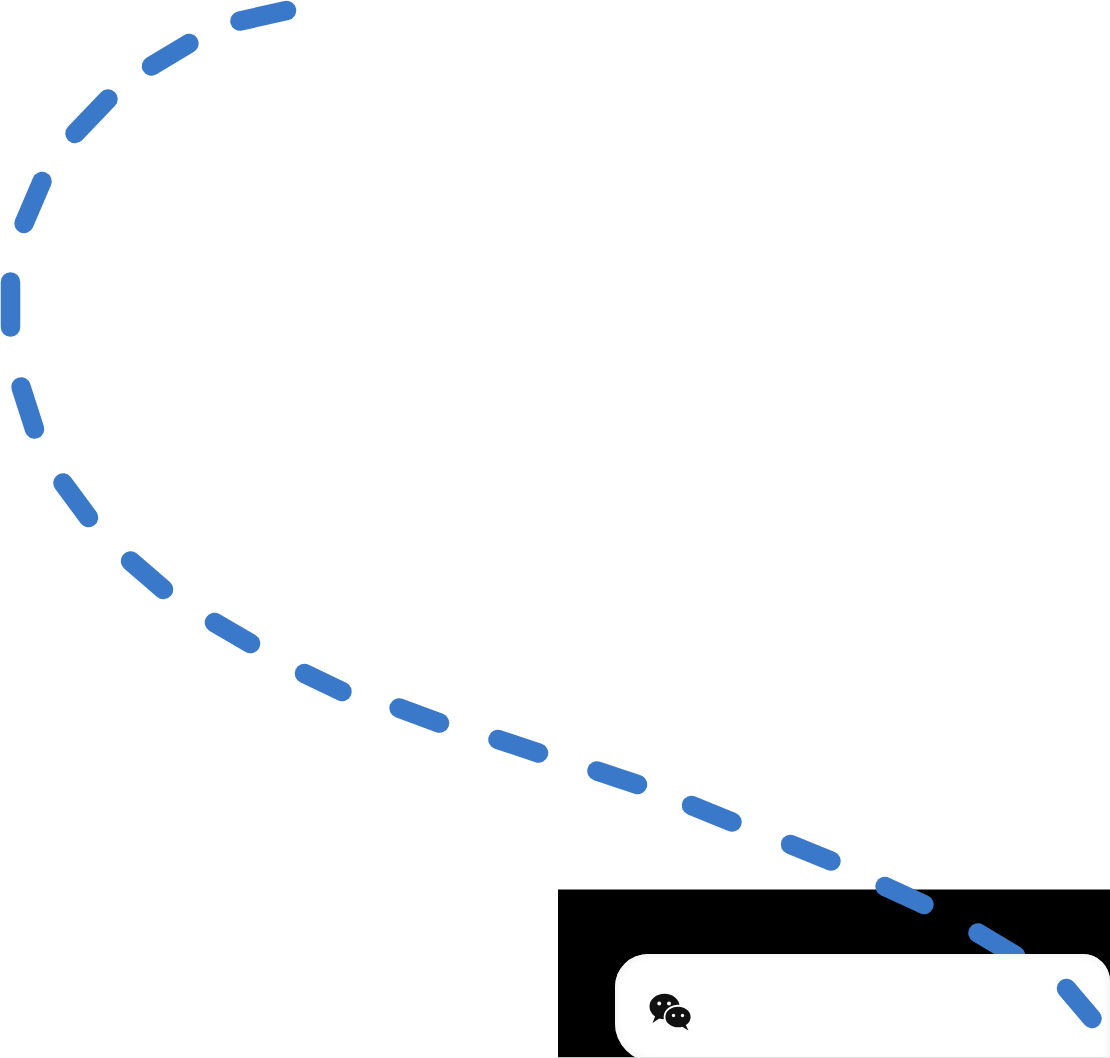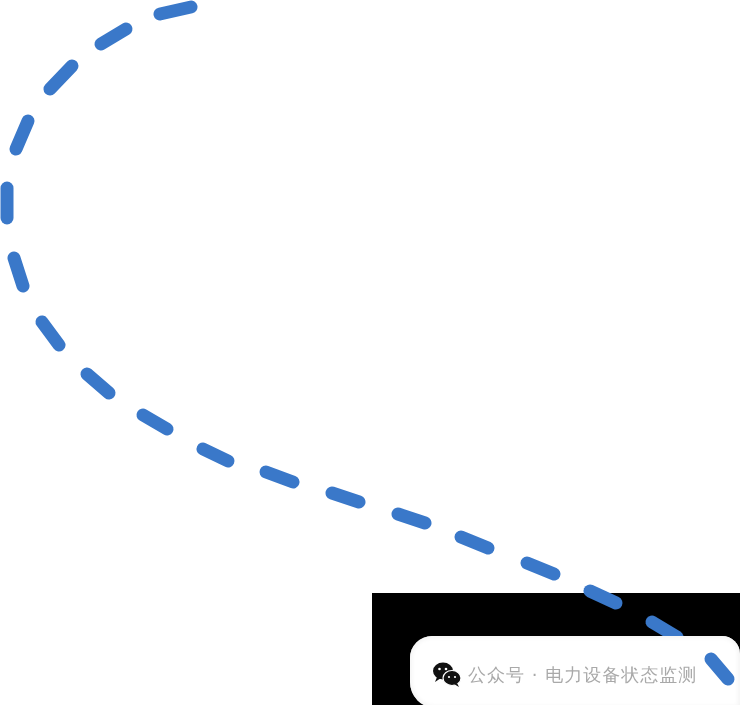--- a/index.html
+++ b/index.html
@@ -61,20 +61,19 @@
   <svg class="wechat-icon" viewBox="0 0 30 28">
     <ellipse cx="11" cy="10" rx="10" ry="8.5" fill="#111"></ellipse>
     <path d="M5 16 L3 21 L9 17 Z" fill="#111"></path>
     <ellipse cx="20" cy="17" rx="9" ry="7.5" fill="#111" stroke="#fff" stroke-width="1.2"></ellipse>
     <path d="M25 22 L27 26 L22 23 Z" fill="#111"></path>
     <circle cx="7.5" cy="8" r="1.3" fill="#fff"></circle>
     <circle cx="14" cy="8" r="1.3" fill="#fff"></circle>
     <circle cx="17" cy="16" r="1.1" fill="#fff"></circle>
     <circle cx="23" cy="16" r="1.1" fill="#fff"></circle>
   </svg>
-  <span class="watermark-text">公众号 · 电力设备状态监测</span>
 </div>
 
 <svg class="curve" width="740" height="705" viewBox="0 0 740 705">
   <g stroke="#3a78c9" stroke-width="13" stroke-linecap="round" fill="none">
     <line x1="711" y1="659" x2="728" y2="679"></line>
   </g>
 </svg>
 
 </body></html>

